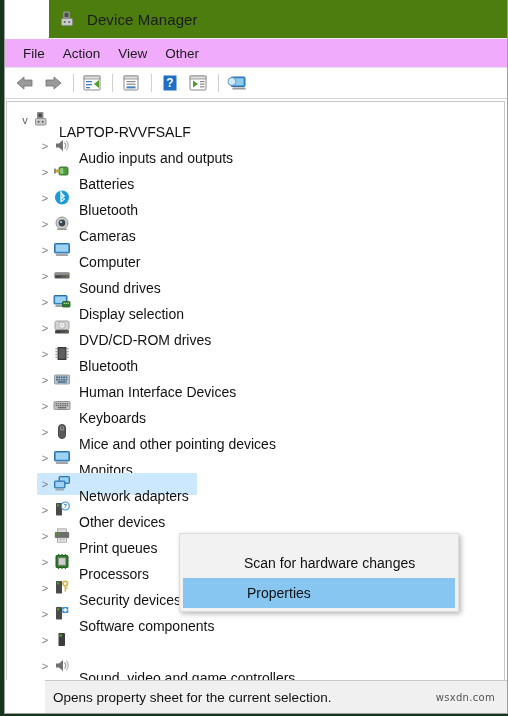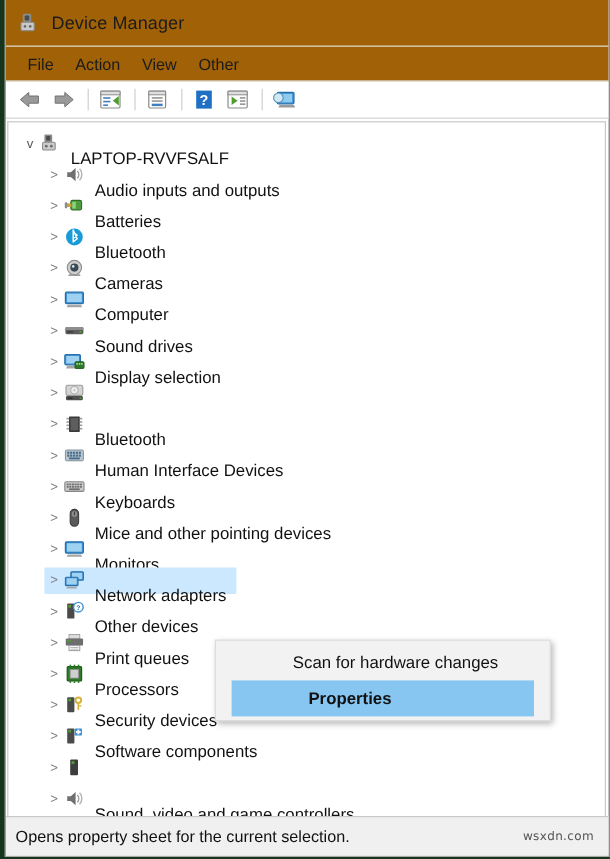--- a/index.html
+++ b/index.html
@@ -33,44 +33,45 @@
     border: 1px solid #9e9e9e;
     border-top: none;
     box-sizing: border-box;
     display: flex;
     flex-direction: column;
   }
 
   
   .titlebar {
     height: 38px;
-    background: #a16207;
+    background: #4d7c0f;
     display: flex;
     align-items: center;
     padding-left: 10px;
     flex: 0 0 auto;
     border-bottom: 1px solid #eceff1;
+    margin-left: 44px;
   }
   .title-icon {
     width: 20px;
     height: 20px;
     margin-right: 8px;
     position: relative;
     flex: 0 0 auto;
   }
   .title-text {
     font-size: 15px;
     color: #1b1b1b;
     letter-spacing: 0.1px;
   }
 
   
   .menubar {
     height: 28px;
-    background: #a16207;
+    background: #f0abfc;
     display: flex;
     align-items: center;
     padding-left: 9px;
     flex: 0 0 auto;
     border-bottom: 1px solid #e2e4e6;
   }
   .menu-item {
     font-size: 13.5px;
     color: #1b1b1b;
     padding: 3px 9px;
@@ -162,51 +163,52 @@
 
   
   .ctxmenu {
     position: absolute;
     left: 172px;
     top: 431px;
     width: 278px;
     background: #f2f2f2;
     border: 1px solid #dcdcdc;
     box-shadow: 2px 2px 5px rgba(0,0,0,0.28);
-    padding: 2px 0 3px 0;
+    padding: 13px 0 3px 0;
     z-index: 40;
   }
   .ctx-item {
     height: 31px;
     display: flex;
     align-items: center;
     padding-left: 64px;
     font-size: 14px;
     color: #111111;
     box-sizing: border-box;
   }
   .ctx-item.highlight {
     background: #88c6f2;
-    font-weight: bold;
-    margin: 0 13px;
+    font-weight: normal;
+    margin: 0 3px;
     height: 30px;
   }
 
   
   .statusbar {
     flex: 0 0 auto;
     height: 32px;
     background: #f0f0f0;
     border-top: 1px solid #c8c8c8;
     display: flex;
     align-items: center;
     justify-content: space-between;
     padding: 0 6px 0 8px;
     font-size: 13.5px;
     color: #111111;
+    margin-left: 40px;
   }
   .watermark {
     font-family: "DejaVu Sans", sans-serif;
     font-size: 10px;
     color: #555555;
     letter-spacing: 0.3px;
     padding-right: 6px;
   }
 </style>
 </head>
@@ -424,20 +426,21 @@
             <span class="ic">
               <svg width="18" height="17" viewBox="0 0 18 17">
                 <rect x="2" y="2" width="14" height="8.5" rx="1.5" fill="#d4d4d4" stroke="#9a9a9a" stroke-width="0.9"></rect>
                 <circle cx="9" cy="6.2" r="3.2" fill="#eeeeee" stroke="#a8a8a8" stroke-width="0.8"></circle>
                 <circle cx="9" cy="6.2" r="0.9" fill="#bdbdbd"></circle>
                 <rect x="2" y="11" width="14" height="3.5" rx="1" fill="#4f4f4f"></rect>
                 <rect x="3.5" y="12.3" width="4" height="1" fill="#2a2a2a"></rect>
                 <circle cx="14" cy="12.8" r="0.8" fill="#4f9c2f"></circle>
               </svg>
             </span>
+            <span class="lbl">DVD/CD-ROM drives</span>
           </div>
         </div>
 
         <div class="tree-row child">
           <div class="row-hit">
             <span class="chev">&gt;</span>
             <span class="ic">
               <svg width="18" height="17" viewBox="0 0 18 17">
                 <rect x="4.5" y="2" width="9" height="13" rx="0.6" fill="#3a3a3a"></rect>
                 <rect x="5.8" y="3.4" width="6.4" height="10.2" fill="#5e5e5e"></rect>

